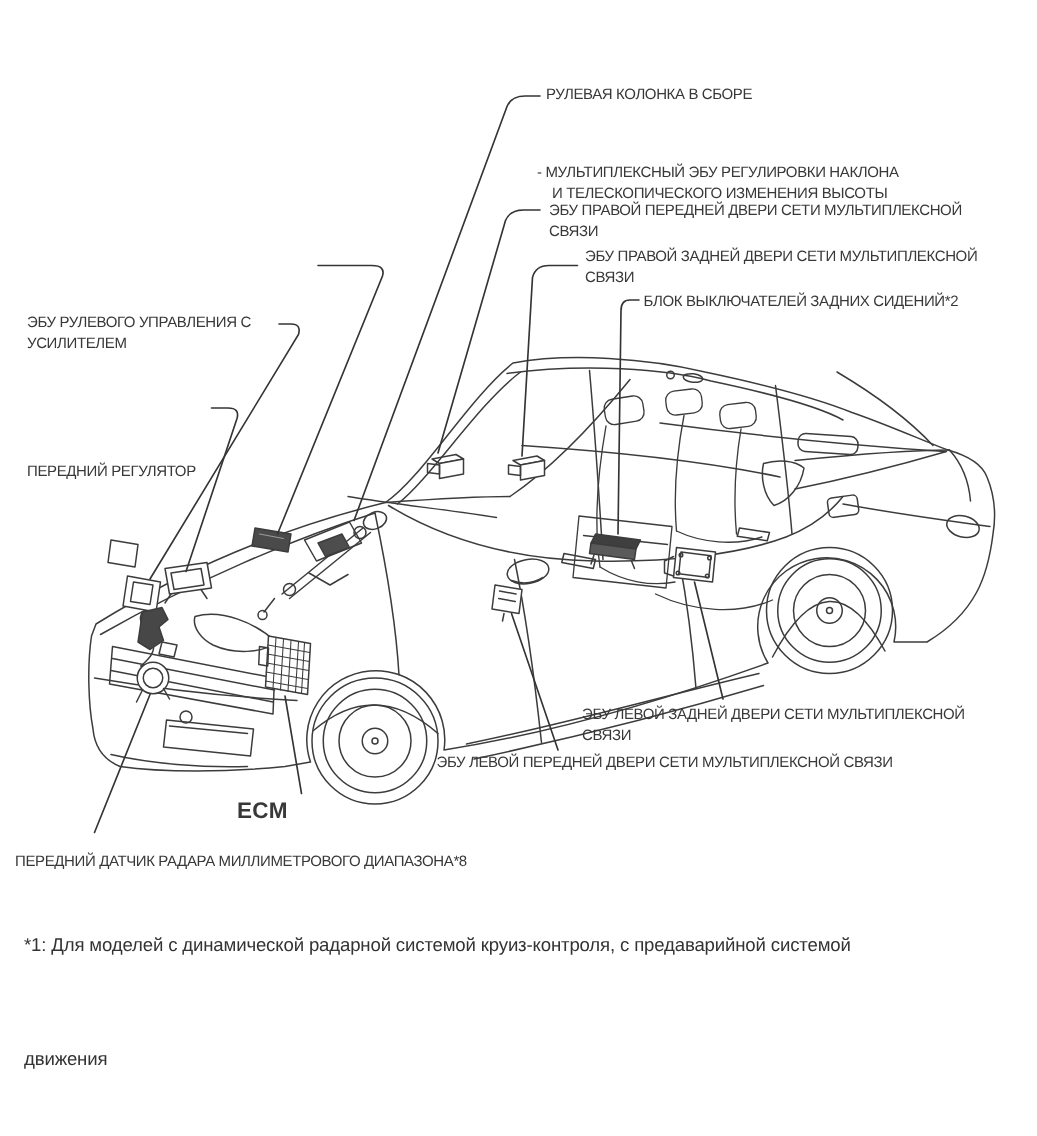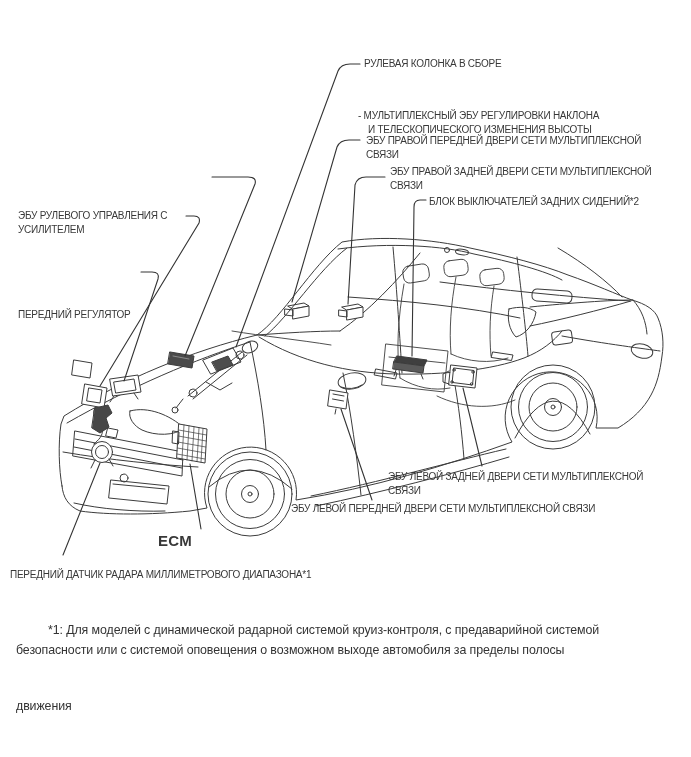--- a/index.html
+++ b/index.html
@@ -258,20 +258,19 @@
 
   <div class="lbl" style="left:18px;top:264px;margin-top:44px;">ПЕРЕДНИЙ РЕГУЛЯТОР</div>
 
   <div class="lbl" style="left:388px;top:470px;">ЭБУ ЛЕВОЙ ЗАДНЕЙ ДВЕРИ СЕТИ МУЛЬТИПЛЕКСНОЙ
 СВЯЗИ</div>
 
   <div class="lbl" style="left:291px;top:502px;">ЭБУ ЛЕВОЙ ПЕРЕДНЕЙ ДВЕРИ СЕТИ МУЛЬТИПЛЕКСНОЙ СВЯЗИ</div>
 
   <div class="lbl lbl-ecm" style="left:158px;top:533px;">ECM</div>
 
-  <div class="lbl" style="left:10px;top:568px;">ПЕРЕДНИЙ ДАТЧИК РАДАРА МИЛЛИМЕТРОВОГО ДИАПАЗОНА*1</div>
-
-  <div class="fn" style="left:16px;top:620px;margin-left:32px;">*1: Для моделей с динамической радарной системой круиз-контроля, с предаварийной системой</div>
-  <div class="fn" style="left:16px;top:640px;">безопасности или с системой оповещения о возможном выходе автомобиля за пределы полосы</div>
+  <div class="lbl" style="left:10px;top:568px;">ПЕРЕДНИЙ ДАТЧИК РАДАРА МИЛЛИМЕТРОВОГО ДИАПАЗОНА*8</div>
+
+  <div class="fn" style="left:16px;top:620px;">*1: Для моделей с динамической радарной системой круиз-контроля, с предаварийной системой</div>
   <div class="fn" style="left:16px;top:660px;margin-top:36px;">движения</div>
 
   <div class="pagemark" style="left:3px;top:740px;">т</div>
 </div>
 
 </body></html>

